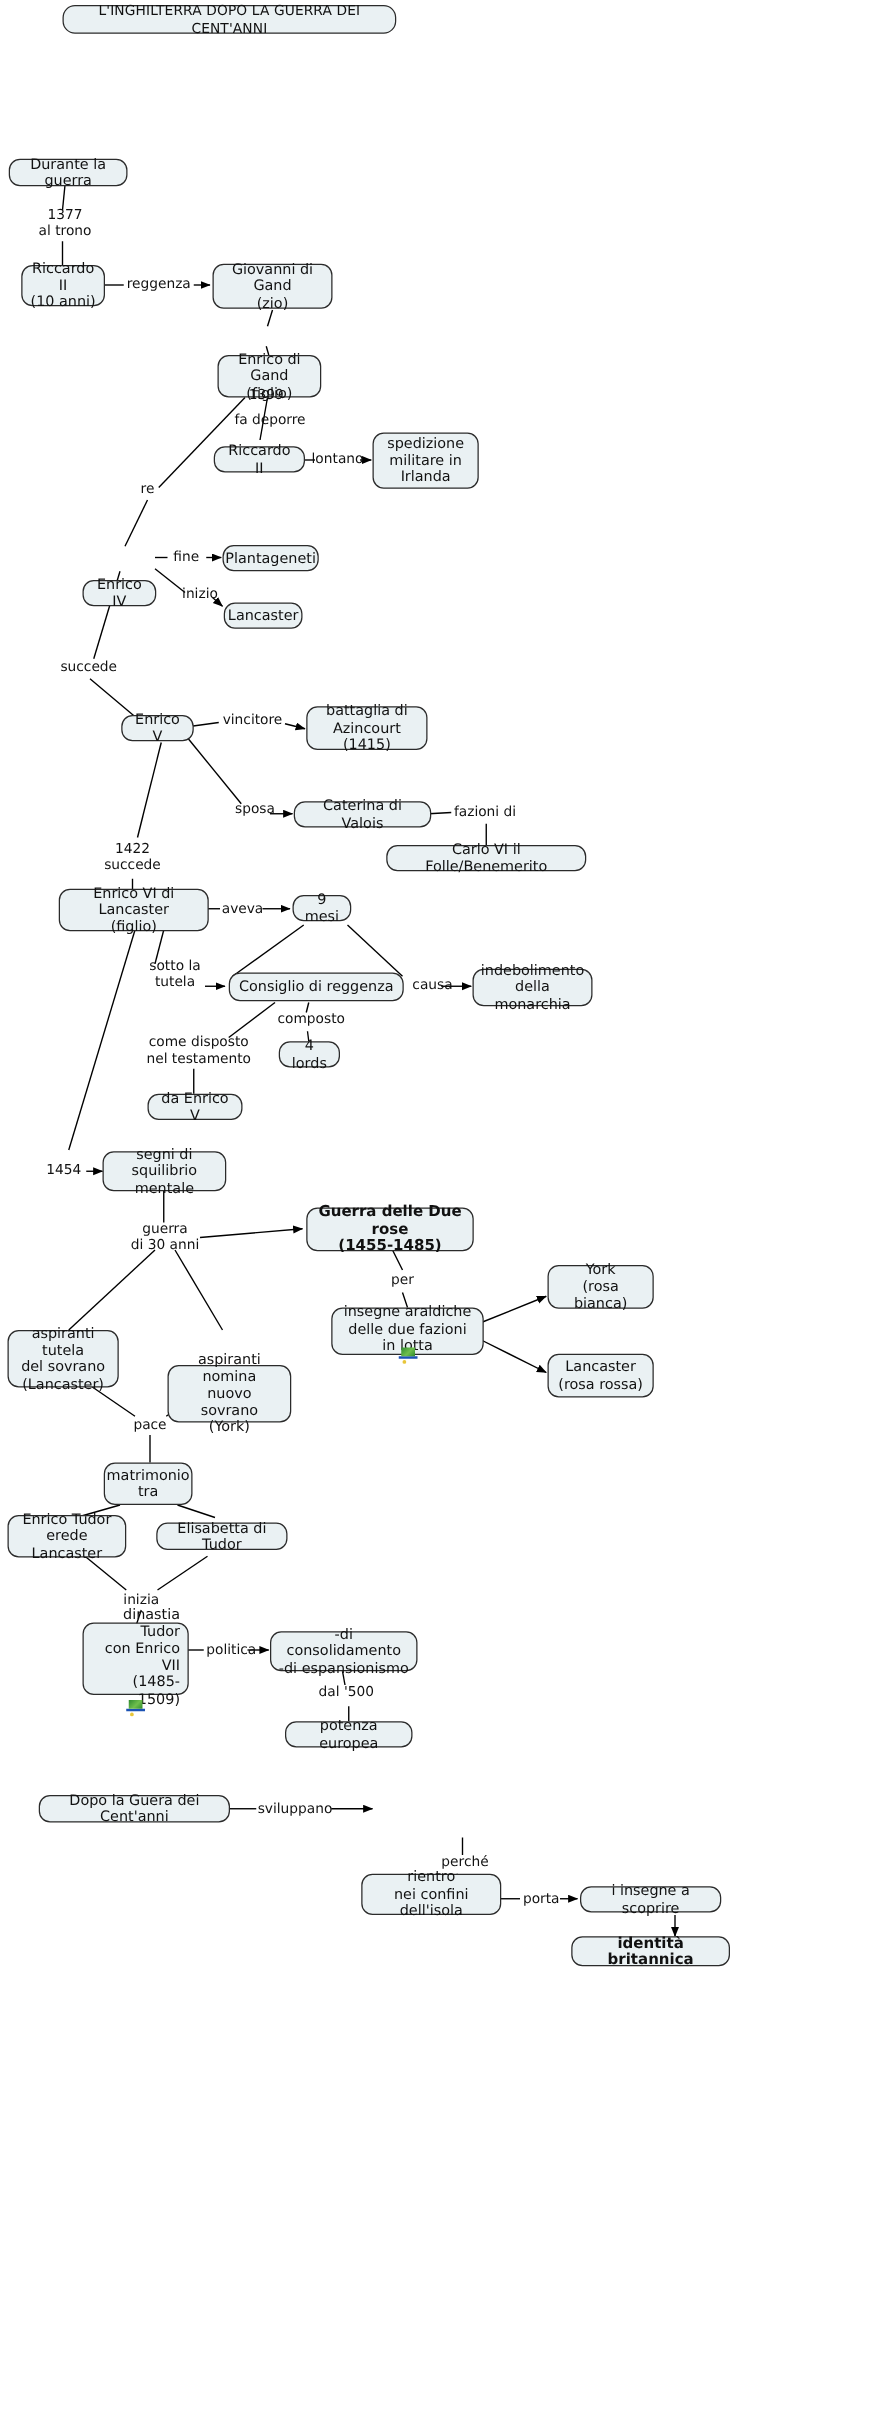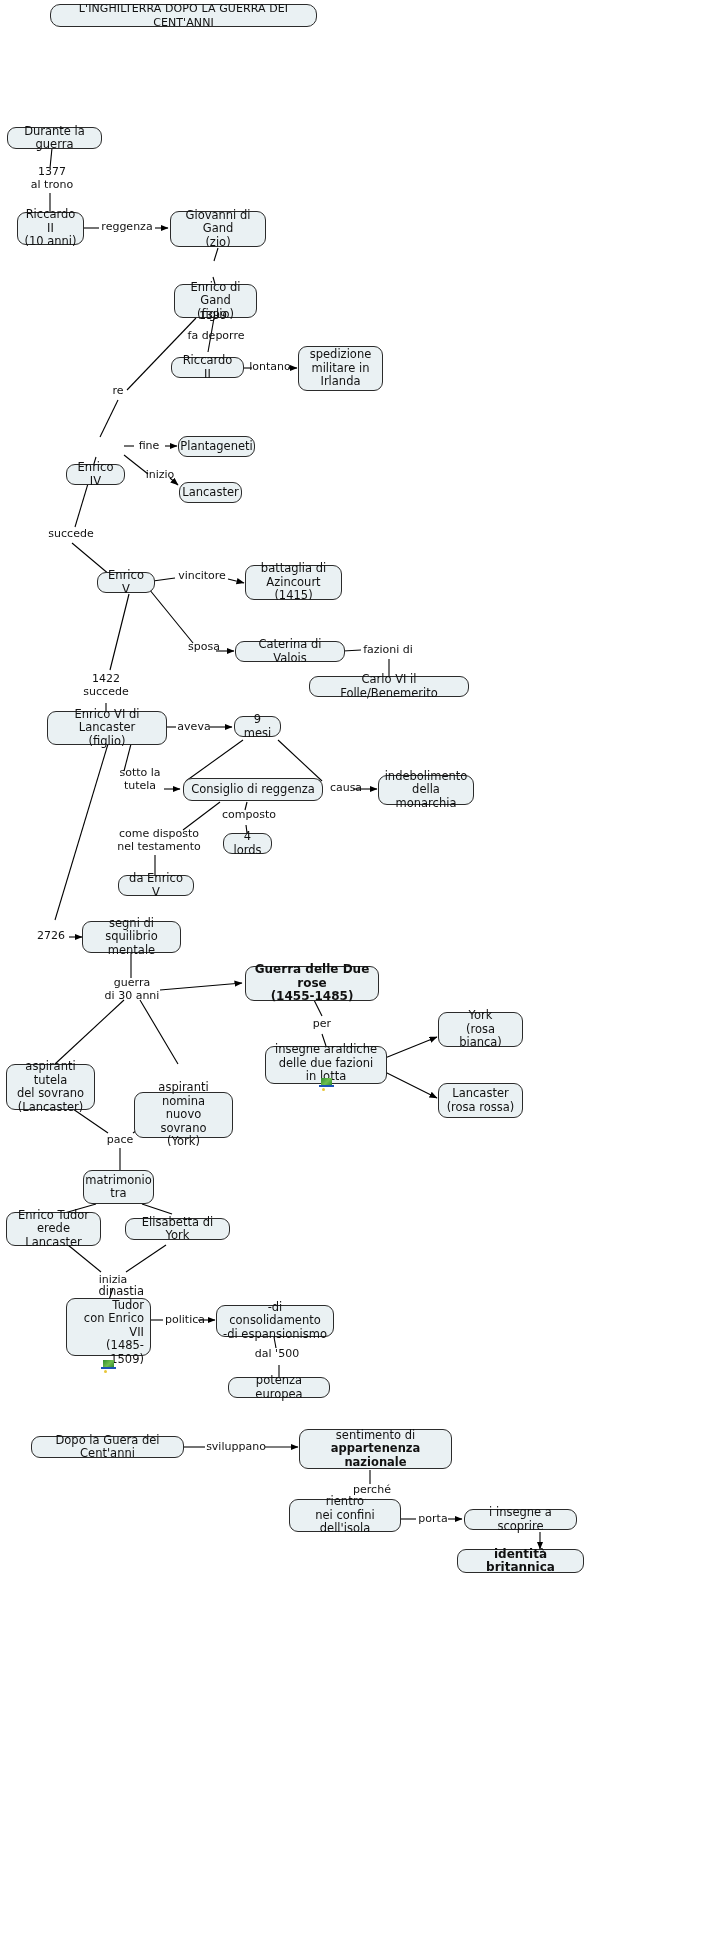--- a/index.html
+++ b/index.html
@@ -242,40 +242,36 @@
   <div class="node" style="left:134px;top:1064px;width:99px;height:46px;margin-top:28px;">aspiranti nomina
 nuovo sovrano
 (York)</div>
 
   <div class="node" style="left:83px;top:1170px;width:71px;height:34px;">matrimonio
 tra</div>
 
   <div class="node" style="left:6px;top:1212px;width:95px;height:34px;">Enrico Tudor
 erede Lancaster</div>
 
-  <div class="node" style="left:125px;top:1218px;width:105px;height:22px;">Elisabetta di York</div>
+  <div class="node" style="left:125px;top:1218px;width:105px;height:22px;">Elisabetta di Tudor</div>
 
   <div class="node" style="left:66px;top:1298px;width:85px;height:58px;text-align:right;">
     <span>dinastia Tudor
 con Enrico VII
 (1485-1509)</span>
     <span class="imgicon"></span>
   </div>
 
   <div class="node" style="left:216px;top:1305px;width:118px;height:32px;">-di consolidamento
 -di espansionismo</div>
 
   <div class="node" style="left:228px;top:1377px;width:102px;height:21px;">potenza europea</div>
 
   <div class="node" style="left:31px;top:1436px;width:153px;height:22px;">Dopo la Guera dei Cent'anni</div>
 
-  <div class="node" style="left:299px;top:1429px;width:153px;height:40px;">
-    <span>sentimento di</span>
-    <span style="font-weight:bold">appartenenza nazionale</span>
-  </div>
 
   <div class="node" style="left:289px;top:1499px;width:112px;height:33px;">rientro
 nei confini dell'isola</div>
 
   <div class="node" style="left:464px;top:1509px;width:113px;height:21px;">i insegne a scoprire</div>
 
   <div class="node bold" style="left:457px;top:1549px;width:127px;height:24px;">identità britannica</div>
 
   <div class="lbl" style="left:22px;top:166px;width:60px;">1377
 al trono</div>
@@ -310,21 +306,21 @@
   <div class="lbl" style="left:112px;top:767px;width:56px;text-align:center;">sotto la
 tutela</div>
 
   <div class="lbl" style="left:326px;top:782px;width:40px;">causa</div>
 
   <div class="lbl" style="left:219px;top:809px;width:60px;">composto</div>
 
   <div class="lbl" style="left:112px;top:828px;width:94px;">come disposto
 nel testamento</div>
 
-  <div class="lbl" style="left:33px;top:930px;width:36px;">2726</div>
+  <div class="lbl" style="left:33px;top:930px;width:36px;">1454</div>
 
   <div class="lbl" style="left:99px;top:977px;width:66px;">guerra
 di 30 anni</div>
 
   <div class="lbl" style="left:309px;top:1018px;width:26px;">per</div>
 
   <div class="lbl" style="left:103px;top:1134px;width:34px;">pace</div>
 
   <div class="lbl" style="left:94px;top:1274px;width:38px;">inizia</div>
 

